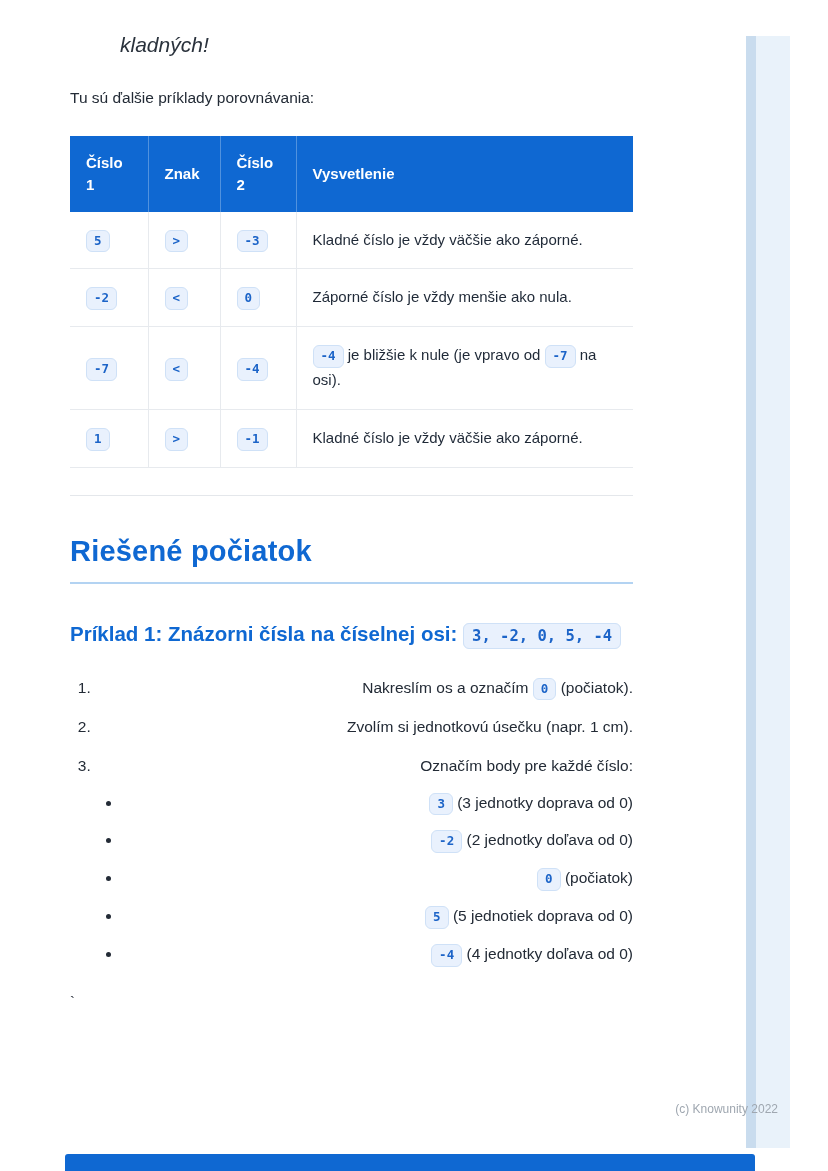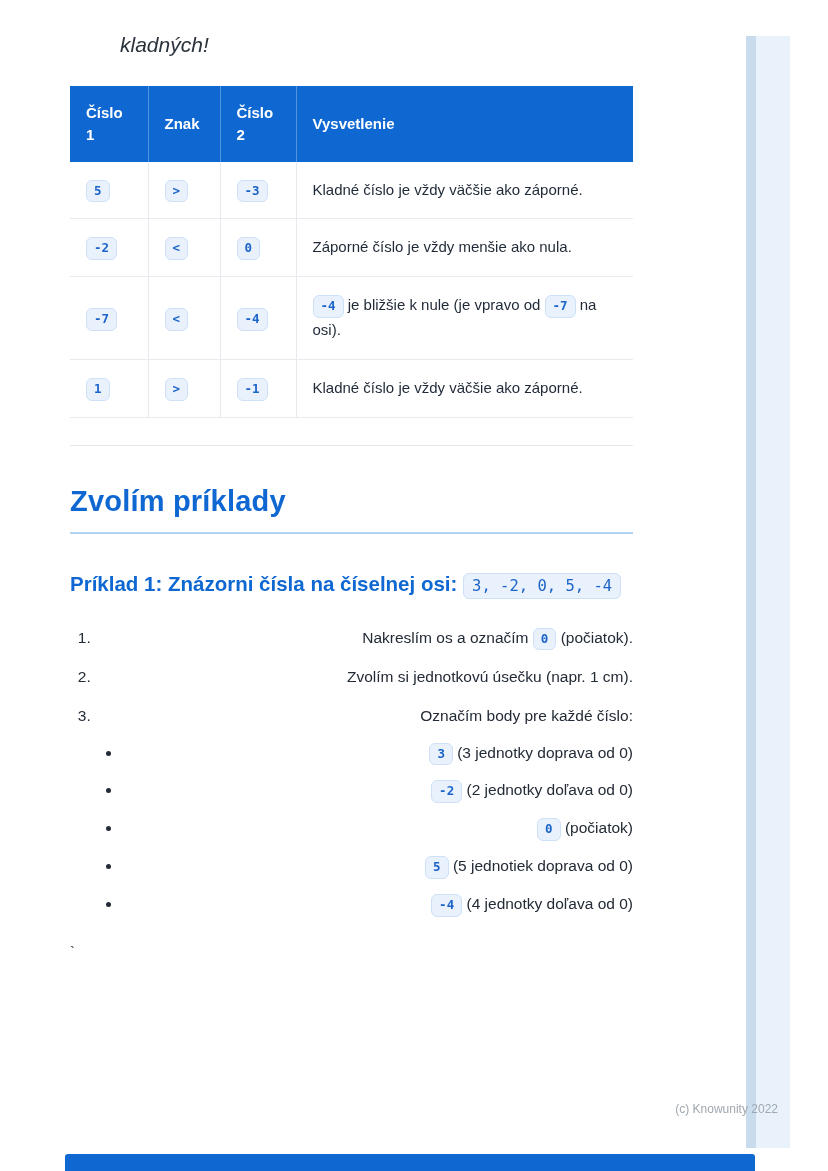--- a/index.html
+++ b/index.html
@@ -34,21 +34,21 @@
     border-radius:6px;color:var(--badge-text);font-family:"DejaVu Sans Mono",monospace;
     font-size:12.5px;font-weight:600;padding:2px 7px;line-height:1.35;white-space:nowrap;
   }
   hr.divider{border:none;border-top:1px solid #e4e7eb;margin:27px 0 0;}
   h1{
     color:var(--accent);font-size:29px;margin:39px 0 0;padding-bottom:14px;
     border-bottom:2px solid #b3d3f2;font-weight:800;letter-spacing:0.2px;
   }
   h2{color:var(--accent);font-size:20.5px;margin:33px 0 0;font-weight:700;line-height:1.7;}
   .badge-lg{
-    display:inline;font-size:15.5px;padding:3px 8px;font-weight:400;
+    display:inline;font-size:15.5px;padding:3px 8px;font-weight:700;
     -webkit-box-decoration-break:clone;box-decoration-break:clone;
   }
   ol.steps{margin:24px 0 0;padding-left:25px;font-size:15.5px;}
   ol.steps > li{margin-bottom:15px;line-height:1.55;padding-left:3px;text-align:right;}
   ul.points{list-style:disc;margin:12px 0 0;padding-left:24px;}
   ul.points li{margin-bottom:13px;}
   .backtick{margin:26px 0 0;font-size:15px;}
   .credit{position:absolute;top:1102px;right:50px;font-size:12px;color:#9fa7b0;z-index:3;}
   .sb-track{position:absolute;left:756px;top:36px;width:34px;height:1112px;background:#e9f2fa;z-index:0;}
   .sb-thumb{position:absolute;left:746px;top:36px;width:10px;height:1112px;background:#c9dcee;z-index:1;}
@@ -58,20 +58,21 @@
 <body>
 
 <div class="sb-track"></div>
 <div class="sb-thumb"></div>
 <div class="next-bar"></div>
 <div class="credit">(c) Knowunity 2022</div>
 
 <div class="content">
 
   <p class="intro-italic">kladných!</p>
+  <p class="intro-text">Tu sú ďalšie príklady porovnávania:</p>
 
   <table>
     <colgroup>
       <col style="width:78px">
         <col style="width:72px">
         <col style="width:76px">
         <col style="width:337px">
     </colgroup>
     <thead>
       <tr>
@@ -104,21 +105,21 @@
           <td><code class="badge">1</code></td>
           <td><code class="badge">&gt;</code></td>
           <td><code class="badge">-1</code></td>
           <td>Kladné číslo je vždy väčšie ako záporné.</td>
         </tr>
       </tbody>
   </table>
 
   <hr class="divider">
 
-  <h1>Zvolím príklady</h1>
+  <h1>Riešené počiatok</h1>
 
   <h2><span>Príklad 1: Znázorni čísla na číselnej osi: </span><code class="badge badge-lg">3, -2, 0, 5, -4</code></h2>
 
   <ol class="steps">
       <li>Nakreslím os a označím <code class="badge">0</code> (počiatok).</li>
       <li>Zvolím si jednotkovú úsečku (napr. 1 cm).</li>
       <li>Označím body pre každé číslo:<ul class="points">
           <li><code class="badge">3</code> (3 jednotky doprava od 0)</li>
           <li><code class="badge">-2</code> (2 jednotky doľava od 0)</li>
           <li><code class="badge">0</code> (počiatok)</li>

